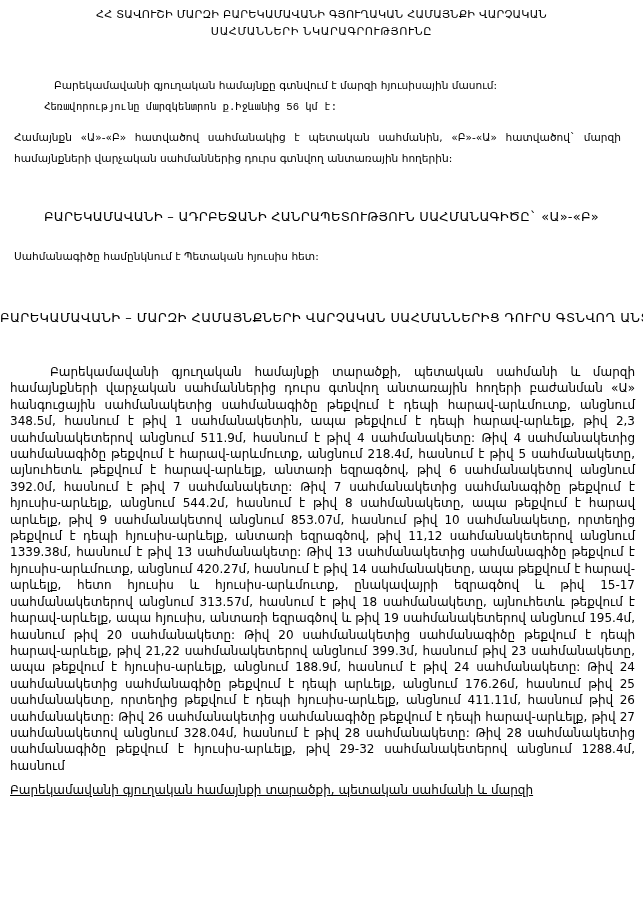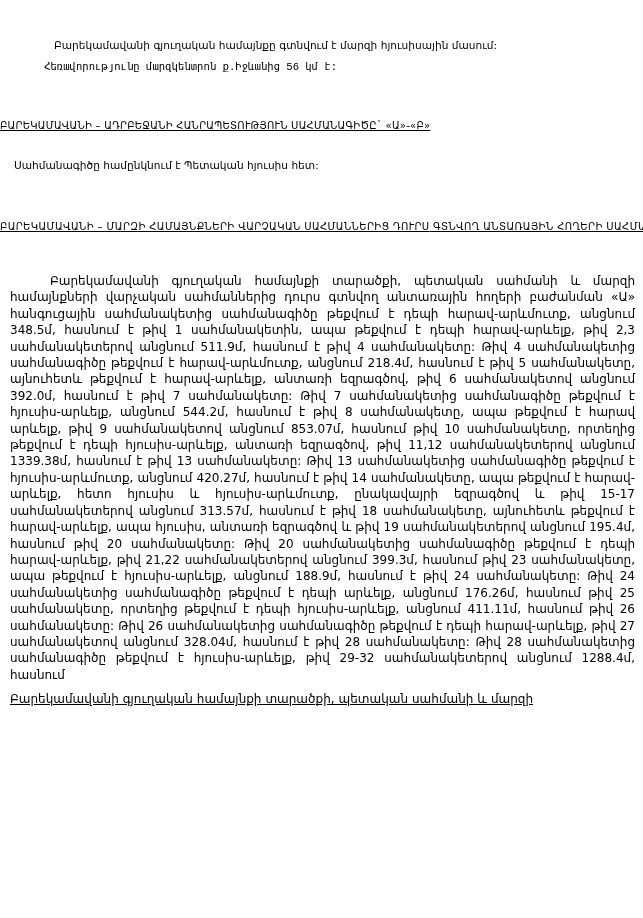--- a/index.html
+++ b/index.html
@@ -60,25 +60,25 @@
     margin-top: 9px;
     padding: 0 8px 0 8px;
     font-size: 10.6px;
     line-height: 21px;
     text-align: justify;
     text-justify: inter-word;
   }
 
   
   .sec-head {
-    font-size: 10px;
+    text-align: center;
+    font-size: 13px;
     line-height: 16px;
     letter-spacing: 0.25px;
     white-space: nowrap;
-    text-decoration: underline;
   }
   .sec-1 { margin-top: 40px; }
   .sec-2 { margin-top: 44px; }
   .sec-2 .hl2 { letter-spacing: 0.4px; }
 
   .sub-line {
     margin-top: 22px;
     padding-left: 14px;
     font-size: 10.6px;
     line-height: 19px;
@@ -111,24 +111,29 @@
     display: block;
     margin-top: 8px;
     text-decoration: underline;
   }
 </style>
 </head>
 <body>
 
 <div class="page">
 
+  <div class="doc-title">
+    <span class="tline tline-1">ՀՀ ՏԱՎՈՒՇԻ ՄԱՐԶԻ ԲԱՐԵԿԱՄԱՎԱՆԻ ԳՅՈՒՂԱԿԱՆ ՀԱՄԱՅՆՔԻ ՎԱՐՉԱԿԱՆ</span>
+    <span class="tline tline-2">ՍԱՀՄԱՆՆԵՐԻ ՆԿԱՐԱԳՐՈՒԹՅՈՒՆԸ</span>
+  </div>
 
   <div class="intro">
     <div class="intro-line l1">Բարեկամավանի գյուղական համայնքը գտնվում է մարզի հյուսիսային մասում:</div>
     <div class="intro-line l2">Հեռավորությունը մարզկենտրոն ք.Իջևանից   56 կմ է:</div>
+    <div class="intro-just">Համայնքն «Ա»-«Բ» հատվածով սահմանակից է պետական սահմանին, «Բ»-«Ա» հատվածով` մարզի համայնքների վարչական սահմաններից դուրս գտնվող անտառային հողերին:</div>
   </div>
 
   <div class="sec-head sec-1">
     <span class="hl1">ԲԱՐԵԿԱՄԱՎԱՆԻ – ԱԴՐԲԵՋԱՆԻ ՀԱՆՐԱՊԵՏՈՒԹՅՈՒՆ  ՍԱՀՄԱՆԱԳԻԾԸ`  «Ա»-«Բ»</span>
   </div>
 
   <div class="sub-line">Սահմանագիծը համընկնում է Պետական հյուսիս հետ:</div>
 
 
   <div class="sec-head sec-2">

